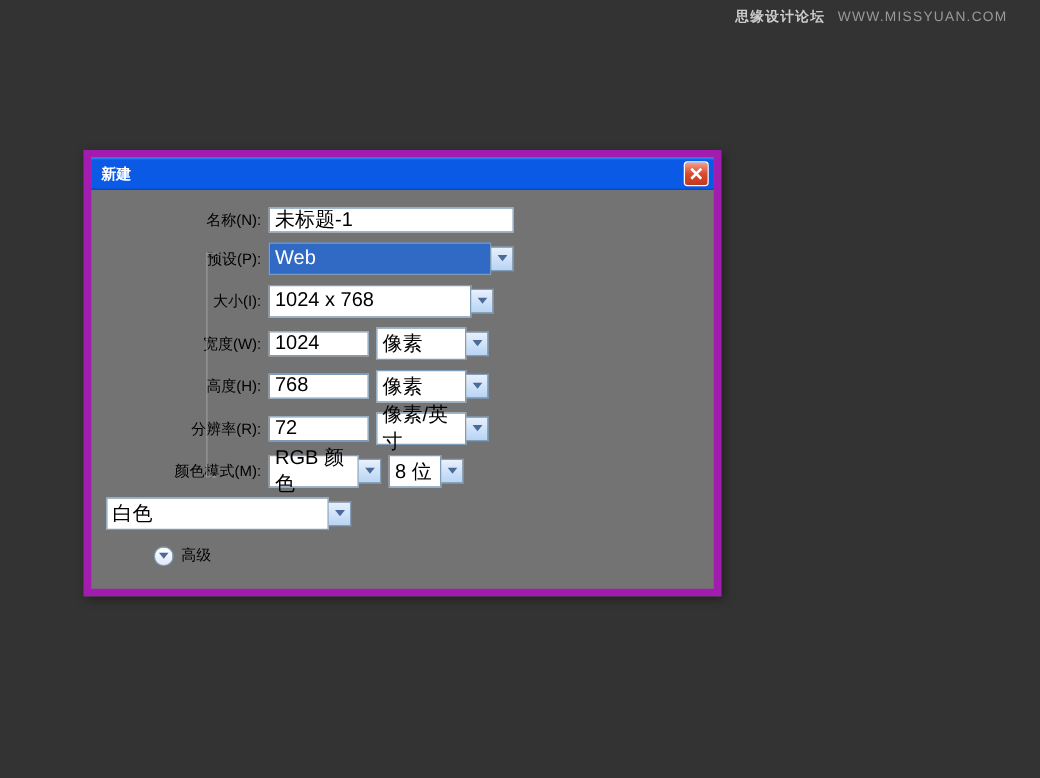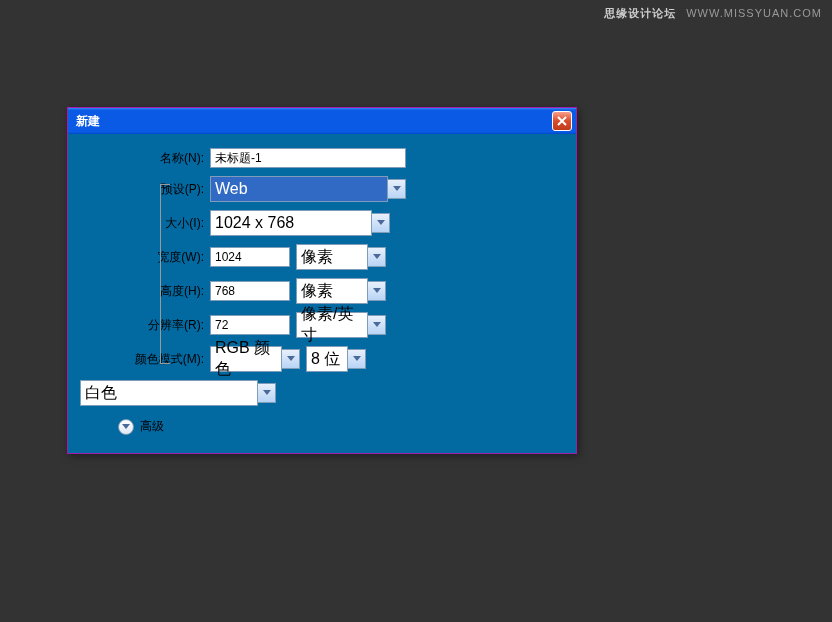--- a/index.html
+++ b/index.html
@@ -1,29 +1,29 @@
 <!DOCTYPE html>
 <html><head>
   <meta charset="utf-8">
   <style>
     * { box-sizing: border-box; margin: 0; padding: 0; }
     body { width: 832px; height: 622px; background: #333333; font-family: "Microsoft YaHei", SimSun, Arial, sans-serif; font-size: 12px; position: relative; overflow: hidden; }
-    .watermark { position: absolute; top: 6px; right: 10px; color: #999; font-size: 11px; letter-spacing: 1px; }
+    .watermark { position: absolute; top: 6px; right: 26px; color: #999; font-size: 11px; letter-spacing: 1px; }
     .watermark .main { color: #ccc; font-weight: bold; margin-right: 6px; }
-    .dialog { position: absolute; left: 67px; top: 107px; width: 510px; background: #0369a1; border: 1px solid #a21caf; box-shadow: 2px 2px 8px rgba(0,0,0,0.4); }
+    .dialog { position: absolute; left: 67px; top: 120px; width: 510px; background: #737373; border: 6px solid #a21caf; box-shadow: 2px 2px 8px rgba(0,0,0,0.4); }
     .titlebar { height: 26px; background: linear-gradient(to bottom, #3a8af6 0%, #0a5ae6 8%, #0a5ae6 92%, #0048c8 100%); display: flex; align-items: center; padding: 0 4px 0 8px; }
     .titlebar-text { color: #fff; font-weight: bold; font-size: 12px; flex: 1; }
     .close-btn { width: 20px; height: 20px; background: linear-gradient(to bottom, #f89e8c, #d94b2c 50%, #c13a1e); border: 1px solid #fff; border-radius: 3px; display: flex; align-items: center; justify-content: center; cursor: pointer; }
     .close-btn svg { width: 10px; height: 10px; }
     .dialog-body { padding: 14px 12px 18px 12px; display: flex; gap: 28px; align-items: flex-end; }
     .left-col { flex: 1; }
     .right-col { width: 120px; display: flex; flex-direction: column; gap: 6px; }
     .row { display: flex; align-items: center; margin-bottom: 8px; }
     .row-label { width: 130px; text-align: right; padding-right: 6px; color: #000; }
-    .text-input { height: 20px; border: 1px solid #7f9db9; background: #fff; padding: 0 4px; font-size: 12px; font-family: inherit; }
+    .text-input { height: 20px; border: 1px solid #7f9db9; background: #fff; padding: 0 4px; font-size: 16px; font-family: inherit; }
     .text-input.name { width: 196px; }
     .text-input.num { width: 80px; }
     .select-wrap { position: relative; display: inline-flex; align-items: center; }
     .select-wrap.preset { width: 196px; }
     .select-wrap.size { width: 180px; }
     .select-wrap.unit { width: 90px; }
     .select-wrap.mode { width: 90px; }
     .select-wrap.bits { width: 60px; }
     .select-wrap.bg { width: 196px; }
     .select-input { flex: 1; height: 20px; border: 1px solid #7f9db9; background: #fff; padding: 12px 4px; font-size: 16px; display: flex; align-items: center; }

